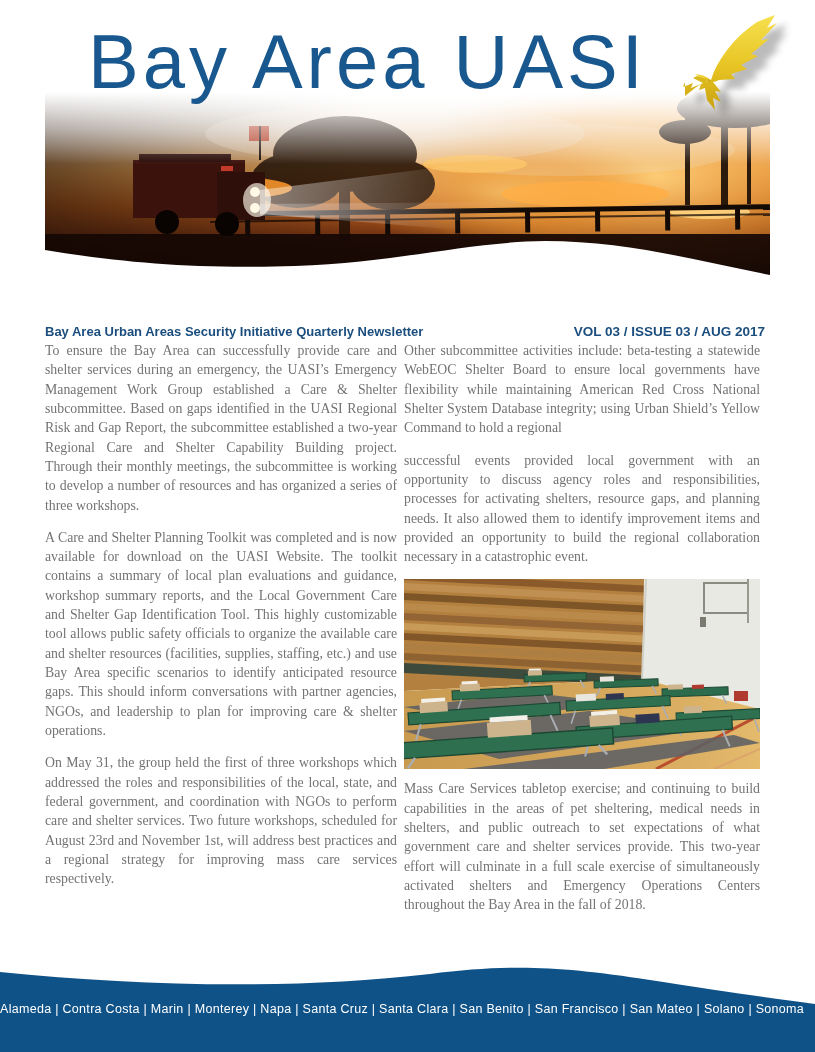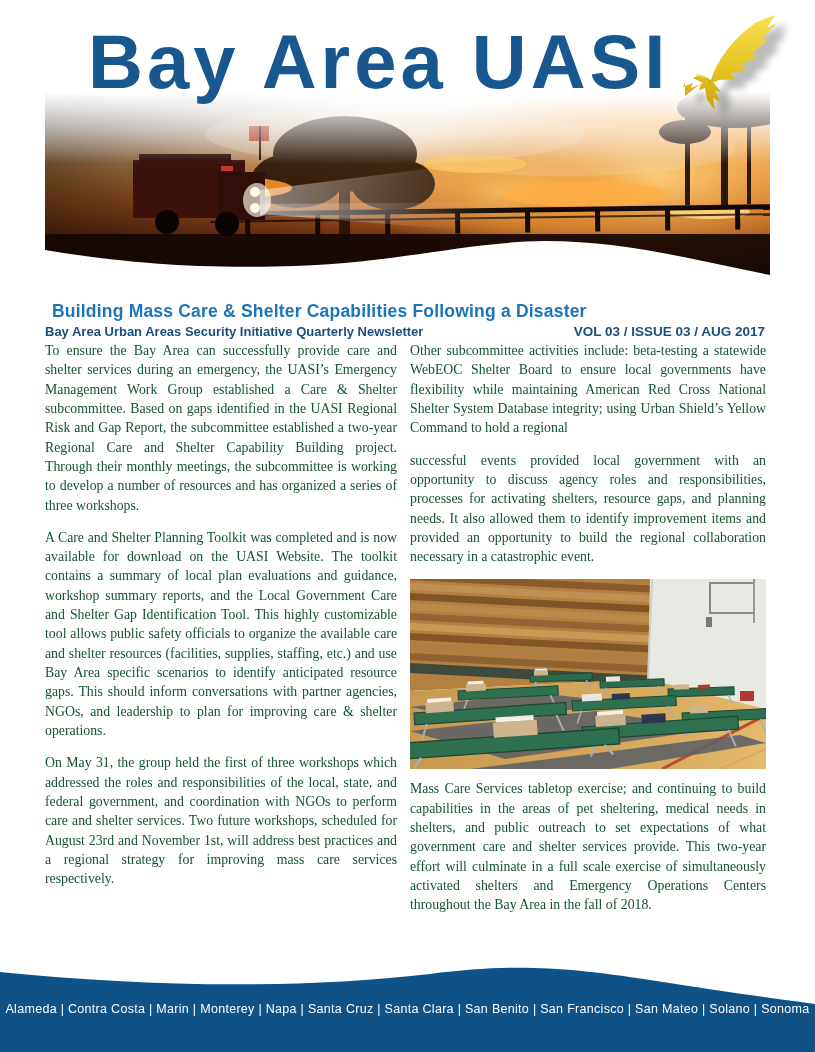--- a/index.html
+++ b/index.html
@@ -4,21 +4,21 @@
 <style>
   html,body{margin:0;padding:0;background:#e9e9e9;}
   .page{
     position:relative;width:815px;height:1052px;margin:0 auto;
     background:#ffffff;overflow:hidden;
     font-family:"Liberation Sans",sans-serif;
   }
   
   .wordmark{
     position:absolute;left:88px;top:24px;z-index:6;
-    font-size:76px;font-weight:bold;letter-spacing:4px;
+    font-size:76px;font-weight:normal;letter-spacing:4px;
     color:#19588E;line-height:1;white-space:nowrap;
   }
   .eagle{position:absolute;left:655px;top:14px;width:150px;height:120px;z-index:7;}
   .hero{
     position:absolute;left:45px;top:92px;width:725px;height:190px;z-index:2;
   }
   .hero svg{display:block;}
   
   .metarow{
     position:absolute;left:45px;top:280px;width:720px;z-index:8;
@@ -26,34 +26,34 @@
   }
   .subtitle{font-size:13px;font-weight:bold;color:#1B4E7E;}
   .issue{font-size:13.5px;font-weight:bold;color:#1B4E7E;margin-top:44px;}
   .headline{
     position:absolute;left:52px;top:301px;z-index:8;
     font-size:17.5px;font-weight:bold;color:#1C74BA;letter-spacing:0.2px;
   }
   
   .columns{
     position:absolute;left:45px;top:341px;width:725px;z-index:3;
-    display:flex;gap:13px;
+    display:flex;gap:7px;
     font-family:"Liberation Serif","DejaVu Serif",serif;
-    font-size:13.8px;line-height:1.4;color:#14532d;
+    font-size:13.8px;line-height:1.4;color:#737373;
   }
   .col-left{width:352px;}
   .col-right{width:356px;}
   .columns p{margin:0 0 13px 0;text-align:justify;}
   .inline-photo{margin:4px 0 10px 0;}
   .inline-photo svg{display:block;}
   
   .footer{position:absolute;left:0;top:958px;width:815px;height:94px;z-index:9;}
   .footer svg{display:block;}
   .counties{
-    position:absolute;left:0;top:44px;width:815px;text-align:center;
+    position:absolute;left:0;top:44px;width:815px;text-align:left;
     color:#ffffff;font-size:12.5px;letter-spacing:0.3px;font-weight:normal;
   }
 </style>
 </head>
 <body>
 
 <div class="page">
 
   <div class="wordmark">Bay Area UASI</div>
 
@@ -178,21 +178,20 @@
 
       <path d="M0,158 C80,171 150,177 250,174 C350,171 420,150 500,149 C580,149 650,168 725,183 L725,190 L0,190 Z" fill="#ffffff"></path>
     </svg>
   </div>
 
   <div class="metarow">
     <span class="subtitle">Bay Area Urban Areas Security Initiative Quarterly Newsletter</span>
     <span class="issue">VOL 03 / ISSUE 03 / AUG 2017</span>
   </div>
 
-  <div class="headline">Building Mass Care &amp; Shelter Capabilities Following a Disaster</div>
 
   <div class="columns">
     <div class="col-left">
       <p>To ensure the Bay Area can successfully provide care and shelter services during an emergency, the UASI’s Emergency Management Work Group established a Care &amp; Shelter subcommittee.  Based on gaps identified in the UASI Regional Risk and Gap Report, the subcommittee established a two-year Regional Care and Shelter Capability Building project.  Through their monthly meetings, the subcommittee is working to develop a number of resources and has organized a series of three workshops.</p>
       <p>A Care and Shelter Planning Toolkit was completed and is now available for download on the UASI Website. The toolkit contains a summary of local plan evaluations and guidance, workshop summary reports, and the Local Government Care and Shelter Gap Identification Tool.  This highly customizable tool allows public safety officials to organize the available care and shelter resources (facilities, supplies, staffing, etc.) and use Bay Area specific scenarios to identify anticipated resource gaps. This should inform conversations with partner agencies, NGOs, and leadership to plan for improving care &amp; shelter operations.</p>
       <p>On May 31, the group held the first of three workshops which addressed the roles and responsibilities of the local, state, and federal government, and coordination with NGOs to perform care and shelter services. Two future workshops, scheduled for August 23rd and November 1st, will address best practices and a regional strategy for improving mass care services respectively.</p>
     </div>
     <div class="col-right">
       <p>Other subcommittee activities include: beta-testing a statewide WebEOC Shelter Board to ensure local governments have flexibility while maintaining American Red Cross National Shelter System Database integrity; using Urban Shield’s Yellow Command to hold a regional</p>
       <p>successful events provided local government with an opportunity to discuss agency roles and responsibilities, processes for activating shelters, resource gaps, and planning needs. It also allowed them to identify improvement items and provided an opportunity to build the regional collaboration necessary in a catastrophic event.</p>

